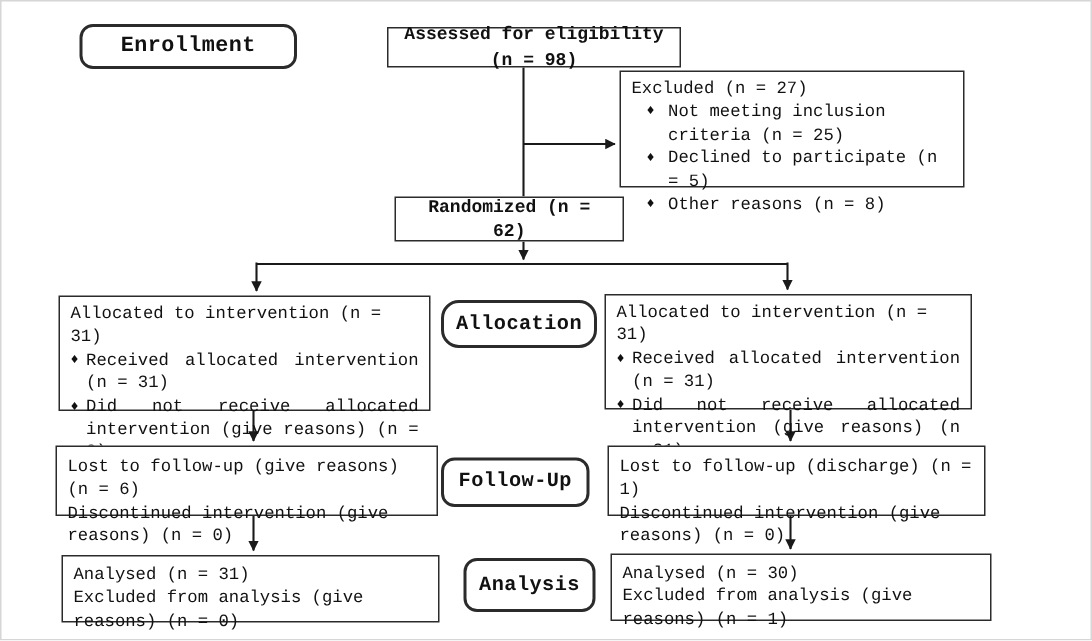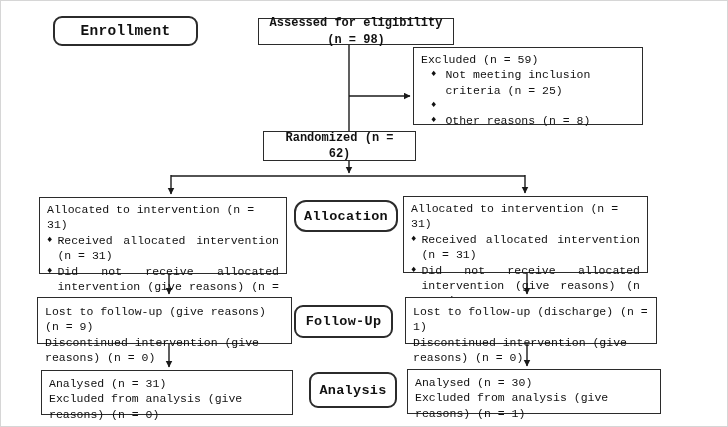--- a/index.html
+++ b/index.html
@@ -97,27 +97,28 @@
 
   <div class="label-box" style="left:52px; top:15px; width:145px; height:30px; font-size:14.5px;">
     <span>Enrollment</span>
   </div>
 
   <div class="box center" style="left:257px; top:17px; width:196px; height:27px;">
     <span>Assessed for eligibility (n = 98)</span>
   </div>
 
   <div class="box excluded" style="left:412px; top:46px; width:230px; height:78px;">
-    <div>Excluded (n = 59)</div>
+    <div>Excluded (n = 27)</div>
     <div class="bullet-line">
       <span class="glyph">♦</span>
       <span>Not meeting inclusion criteria (n = 25)</span>
     </div>
     <div class="bullet-line">
       <span class="glyph">♦</span>
+      <span>Declined to participate (n = 5)</span>
     </div>
     <div class="bullet-line">
       <span class="glyph">♦</span>
       <span>Other reasons (n = 8)</span>
     </div>
   </div>
 
   <div class="box center" style="left:262px; top:130px; width:153px; height:30px;">
     <span>Randomized (n = 62)</span>
   </div>
@@ -144,21 +145,21 @@
       <span class="glyph">♦</span>
       <span>Received allocated intervention (n = 31)</span>
     </div>
     <div class="bullet-line justify">
       <span class="glyph">♦</span>
       <span>Did not receive allocated intervention (give reasons) (n = 31)</span>
     </div>
   </div>
 
   <div class="box" style="left:36px; top:296px; width:255px; height:47px; padding-top:6px;">
-    <div>Lost to follow-up (give reasons) (n = 9)</div>
+    <div>Lost to follow-up (give reasons) (n = 6)</div>
     <div>Discontinued intervention (give reasons) (n = 0)</div>
   </div>
 
   <div class="label-box" style="left:293px; top:304px; width:99px; height:33px;">
     <span>Follow-Up</span>
   </div>
 
   <div class="box" style="left:404px; top:296px; width:252px; height:47px; padding-top:6px;">
     <div>Lost to follow-up (discharge) (n = 1)</div>
     <div>Discontinued intervention (give reasons) (n = 0)</div>

